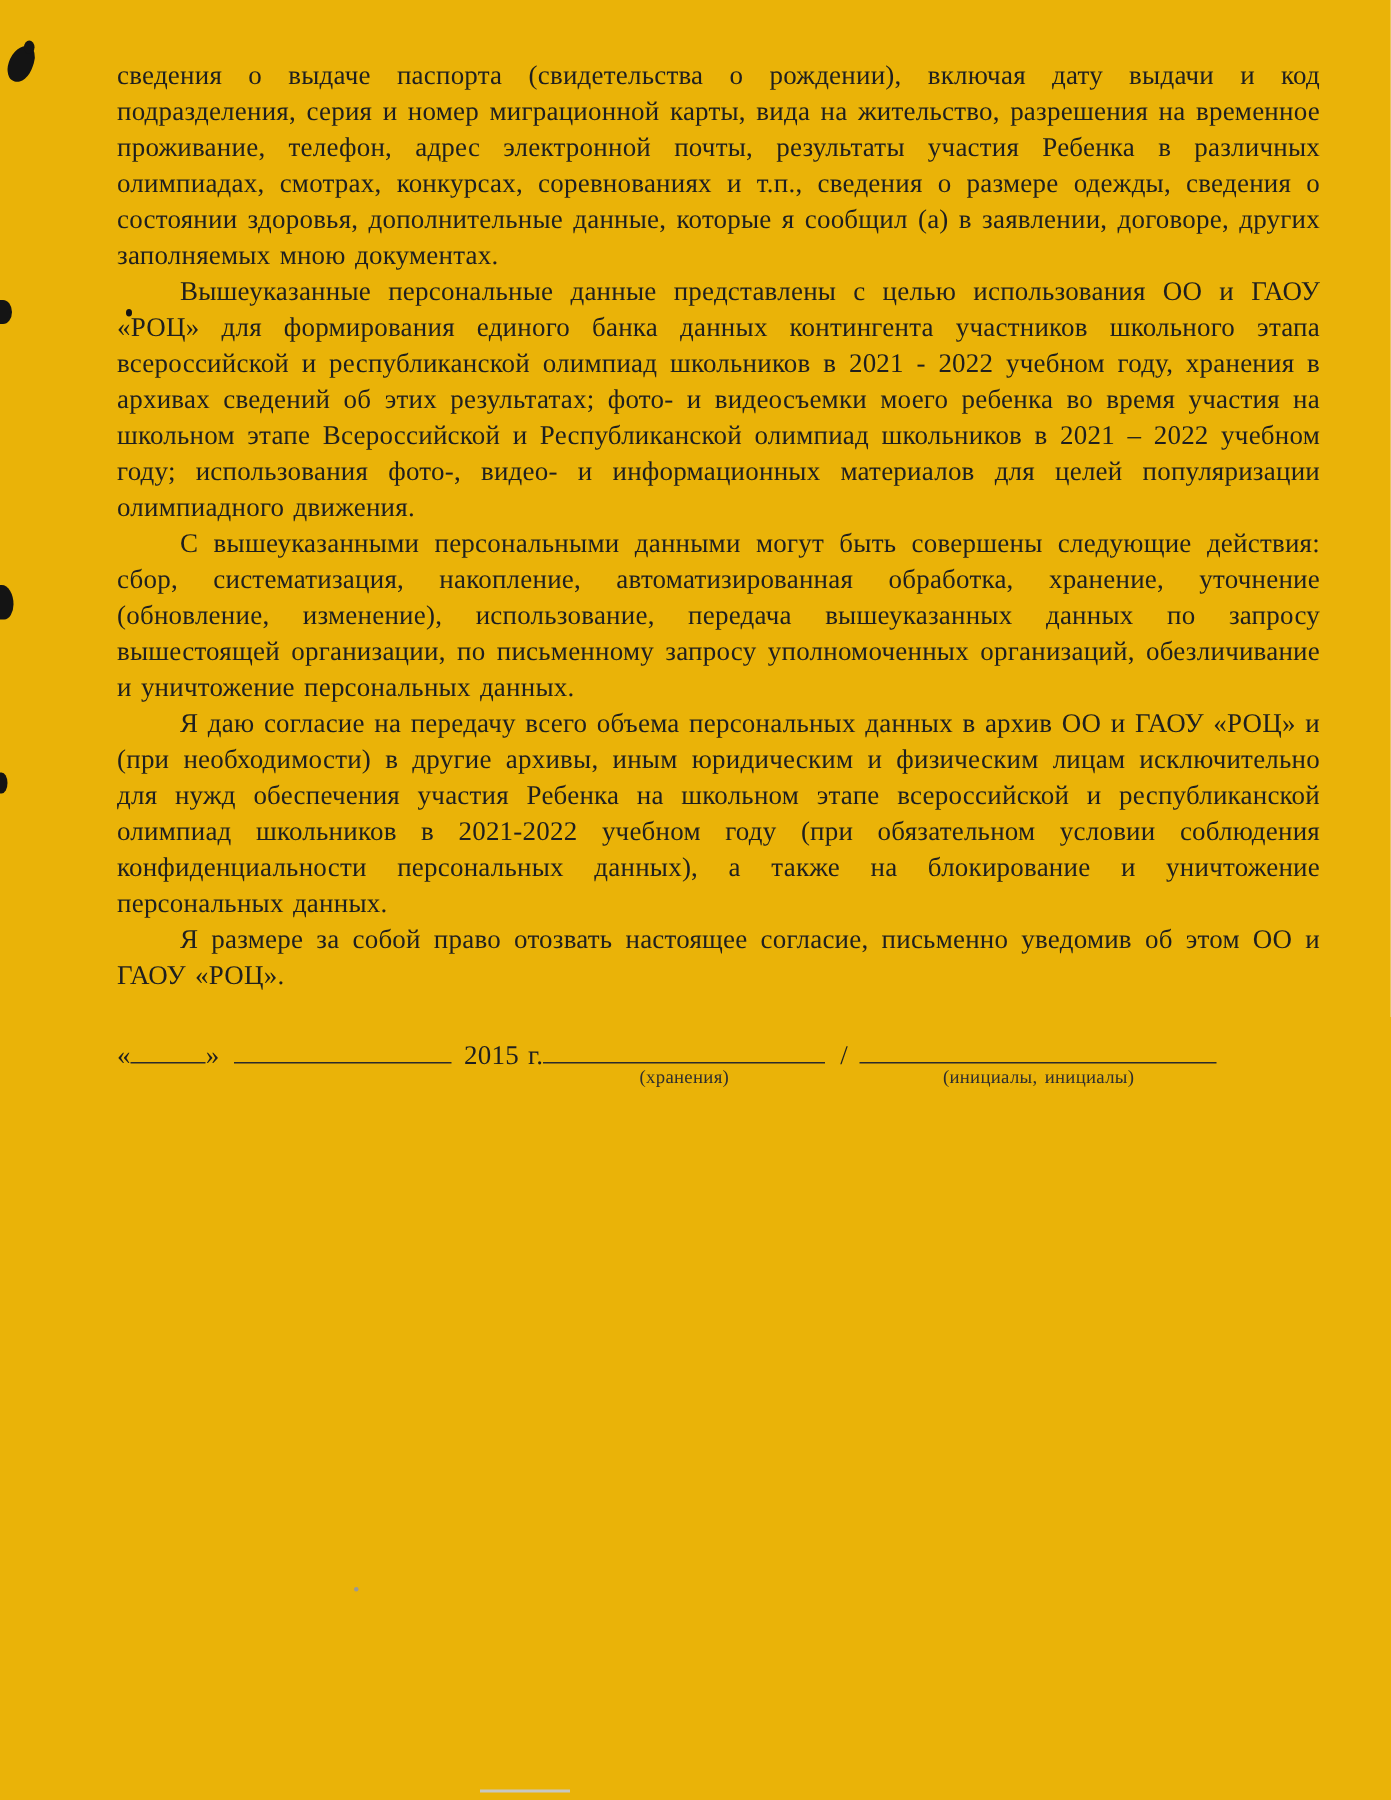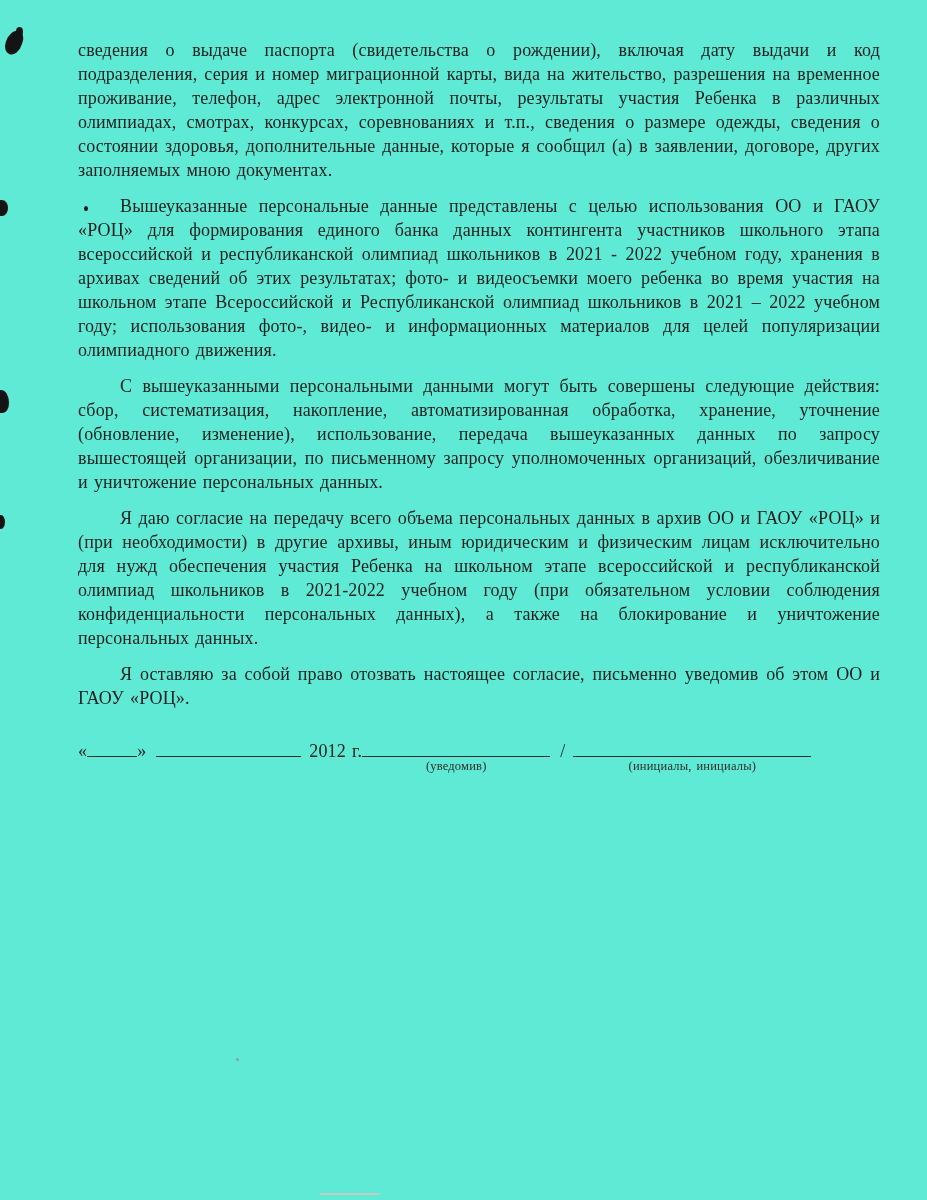--- a/index.html
+++ b/index.html
@@ -8,41 +8,40 @@
     width: 927px;
     height: 1200px;
     overflow: hidden;
     background: #e8e8e6;
   }
   .page {
     position: absolute;
     inset: 0;
     width: 927px;
     height: 1200px;
-    background: #5eead4;
+    background: #eab308;
   }
   .content {
     position: absolute;
     left: 78px;
     top: 38px;
     width: 802px;
     font-family: "Liberation Serif", "DejaVu Serif", serif;
     font-size: 18px;
     line-height: 24px;
     color: #1f1f1f;
     letter-spacing: 0.15px;
     word-spacing: 1.5px;
   }
   .para {
     margin: 0;
     text-align: justify;
   }
   .para.indent {
     text-indent: 42px;
-    margin-top: 12px;
   }
   
   .sign-row {
     margin-top: 28px;
     white-space: nowrap;
     font-size: 18px;
     color: #1f1f1f;
   }
   .blank {
     display: inline-block;
@@ -134,20 +133,20 @@
   <div class="artifact art-dot-para2"></div>
   <div class="artifact art-speck-1"></div>
   <div class="artifact art-speck-2"></div>
 
   <div class="content">
 
     <p class="para">сведения о выдаче паспорта (свидетельства о рождении), включая дату выдачи и код подразделения, серия и номер миграционной карты, вида на жительство, разрешения на временное проживание, телефон, адрес электронной почты, результаты участия Ребенка в различных олимпиадах, смотрах, конкурсах, соревнованиях и т.п., сведения о размере одежды, сведения о состоянии здоровья, дополнительные данные, которые я сообщил (а) в заявлении, договоре, других заполняемых мною документах.</p>
     <p class="para indent">Вышеуказанные персональные данные представлены с целью использования ОО и ГАОУ «РОЦ» для формирования единого банка данных контингента участников школьного этапа всероссийской и республиканской олимпиад школьников в 2021 - 2022 учебном году, хранения в архивах сведений об этих результатах; фото- и видеосъемки моего ребенка во время участия на школьном этапе Всероссийской и Республиканской олимпиад школьников в 2021 – 2022 учебном году; использования фото-, видео- и информационных материалов для целей популяризации олимпиадного движения.</p>
     <p class="para indent">С вышеуказанными персональными данными могут быть совершены следующие действия: сбор, систематизация, накопление, автоматизированная обработка, хранение, уточнение (обновление, изменение), использование, передача вышеуказанных данных по запросу вышестоящей организации, по письменному запросу уполномоченных организаций, обезличивание и уничтожение персональных данных.</p>
     <p class="para indent">Я даю согласие на передачу всего объема персональных данных в архив ОО и ГАОУ «РОЦ» и (при необходимости) в другие архивы, иным юридическим и физическим лицам исключительно для нужд обеспечения участия Ребенка на школьном этапе всероссийской и республиканской олимпиад школьников в 2021-2022 учебном году (при обязательном условии соблюдения конфиденциальности персональных данных), а также на блокирование и уничтожение персональных данных.</p>
-    <p class="para indent">Я оставляю за собой право отозвать настоящее согласие, письменно уведомив об этом ОО и ГАОУ «РОЦ».</p>
+    <p class="para indent">Я размере за собой право отозвать настоящее согласие, письменно уведомив об этом ОО и ГАОУ «РОЦ».</p>
 
     <div class="sign-row">
-      <span>«</span><span class="blank blank-quoted"></span><span>»</span><span class="blank blank-month"></span><span>2012 г.</span><span class="blank-wrap"><span class="blank blank-sign"></span><span class="caption">(уведомив)</span></span><span class="slash">/</span><span class="blank-wrap"><span class="blank blank-name"></span><span class="caption">(инициалы, инициалы)</span></span>
+      <span>«</span><span class="blank blank-quoted"></span><span>»</span><span class="blank blank-month"></span><span>2015 г.</span><span class="blank-wrap"><span class="blank blank-sign"></span><span class="caption">(хранения)</span></span><span class="slash">/</span><span class="blank-wrap"><span class="blank blank-name"></span><span class="caption">(инициалы, инициалы)</span></span>
     </div>
 
   </div>
 </div>
 
 </body></html>

